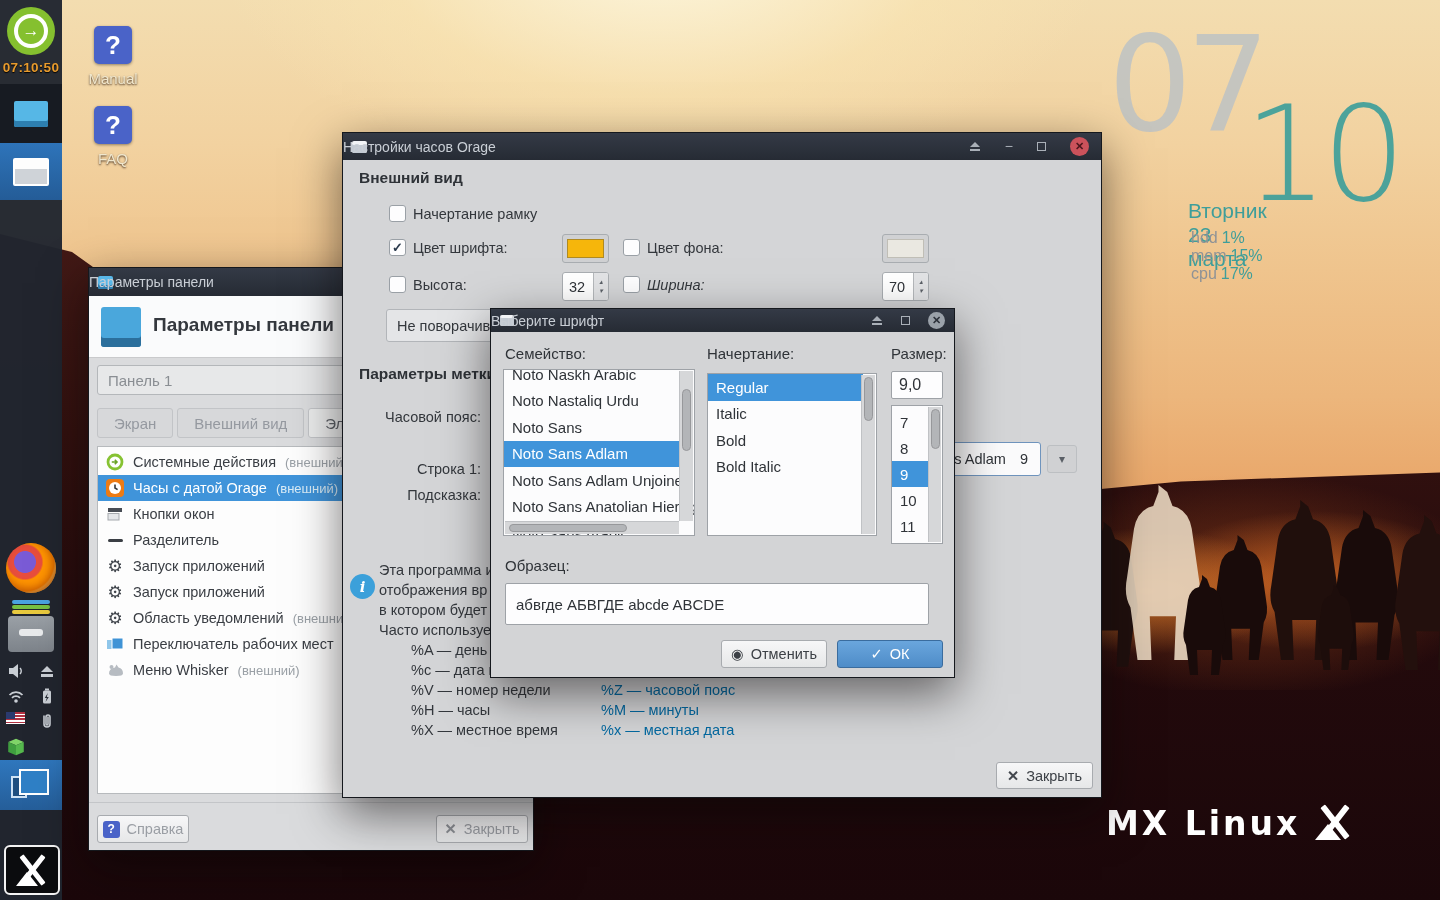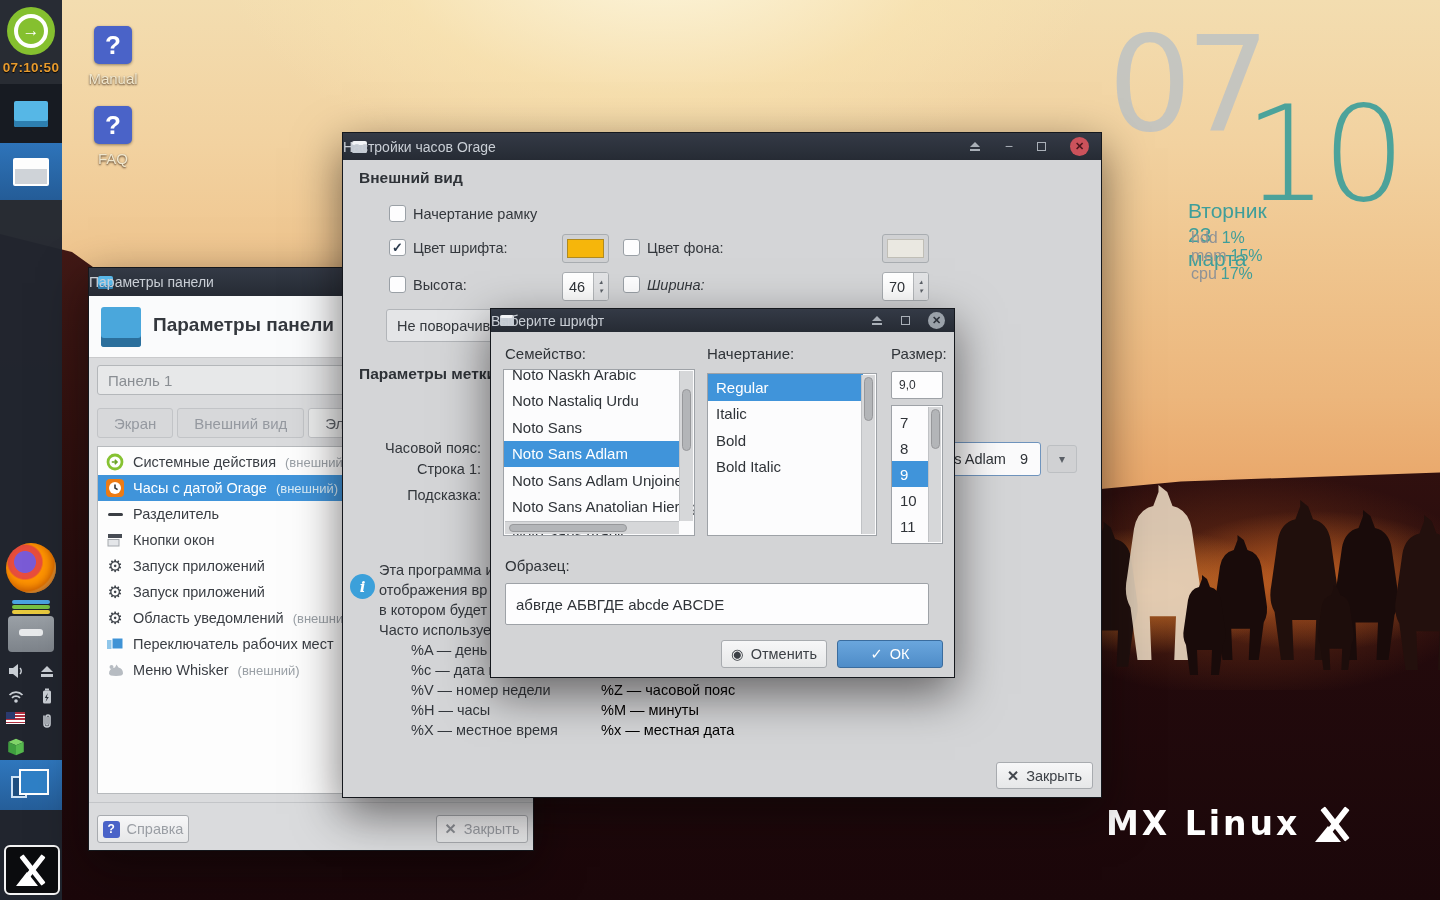--- a/index.html
+++ b/index.html
@@ -69,21 +69,21 @@
 
   
   .conky { position:absolute; z-index:1; }
   .ck-hour { position:absolute; left:1108px; top:18px; font-family:"DejaVu Sans",sans-serif; font-weight:400; font-size:132px; line-height:1; color:rgba(185,192,197,.8); letter-spacing:-6px; }
   .ck-min  { position:absolute; left:1244px; top:88px; font-family:"DejaVu Sans",sans-serif; font-weight:200; font-size:132px; line-height:1; color:rgba(62,158,154,.92); letter-spacing:-6px; }
   .ck-date { position:absolute; left:1188px; top:199px; font-size:21px; color:var(--teal,#3e9e9a); }
   .ck-stats { position:absolute; left:1191px; top:229px; font-size:16px; color:#8e9296; }
   .ck-stats b { color:var(--teal,#3e9e9a); font-weight:normal; margin:0 10px 0 4px; }
 
   
-  .brand { position:absolute; left:1106px; top:804px; display:flex; align-items:center; gap:14px; color:#fff; z-index:1; }
+  .brand { position:absolute; left:1106px; top:804px; display:flex; align-items:flex-start; gap:14px; color:#fff; z-index:1; }
   .brand .txt { font-size:33px; font-weight:bold; letter-spacing:3px; font-family:"DejaVu Sans",sans-serif; }
   .brand .mx-x { width:40px; height:36px; }
   .brand .mx-x .s1,.brand .mx-x .s2 { left:18px; width:6px; height:40px; }
   .brand .mx-x .tri { border-left-width:13px; border-right-width:13px; border-bottom-width:16px; }
 
   
   .win { position:absolute; background:#d5d6d8; border:1px solid #15181d; box-shadow:0 16px 44px rgba(10,5,5,.55); }
   .tbar { position:absolute; left:0; top:0; right:0; background:linear-gradient(180deg,#343a46,#262b34); display:flex; align-items:center; color:#ccd1d8; }
   .tbar .ticon { width:15px; height:12px; margin-left:9px; background:#f2f4f7; border-radius:2px; box-shadow:inset 0 -8px 0 #c3cad3; }
   .tbar .ttl { position:absolute; left:0; right:0; text-align:left; font-size:14px; color:#c9ced5; }
@@ -145,38 +145,38 @@
     display:flex; align-items:center; padding:0 10px; font-size:14.5px; color:#34383d; white-space:nowrap; overflow:hidden; }
   .o-labels { position:absolute; left:0; width:138px; text-align:right; }
   .o-fontbtn { position:absolute; left:518px; top:309px; width:180px; height:34px; background:#fbfbfc; border:1px solid #6f94bd; border-radius:3px;
     display:flex; align-items:center; justify-content:flex-end; gap:14px; padding-right:12px; font-size:14.5px; color:#2f3338; white-space:nowrap; overflow:hidden; }
   .o-fontdrop { position:absolute; left:704px; top:312px; width:30px; height:28px; background:#d0d1d3; border:1px solid #bcbfc2; border-radius:3px;
     display:flex; align-items:center; justify-content:center; color:#5a5f66; font-size:12px; }
   .o-info-ic { position:absolute; left:7px; top:441px; width:25px; height:25px; border-radius:50%; background:var(--info-icon,#3ba0da);
     color:#fff; font-family:"DejaVu Serif",serif; font-style:italic; font-weight:bold; font-size:15px; display:flex; align-items:center; justify-content:center; }
   .o-infotext { position:absolute; left:36px; top:427px; font-size:14.5px; color:#33373c; line-height:20px; white-space:nowrap; }
   .o-codes-l { position:absolute; left:68px; top:507px; font-size:14.5px; color:#33373c; line-height:20px; white-space:nowrap; }
-  .o-codes-r { position:absolute; left:258px; top:527px; font-size:14.5px; color:#000000; line-height:20px; white-space:nowrap; }
+  .o-codes-r { position:absolute; left:258px; top:527px; font-size:14.5px; color:#0369a1; line-height:20px; white-space:nowrap; }
   .o-close { position:absolute; left:653px; top:629px; width:97px; height:27px; }
   .o-close .x { color:#43474d; font-weight:bold; }
 
   
   .win-font { left:490px; top:308px; width:465px; height:370px; z-index:30; background:#d3d4d6; }
   .win-font .tbar { height:23px; }
   .win-font .ticon { width:14px; height:11px; }
   .f-lbl { position:absolute; top:36px; font-size:15px; color:#2f3338; }
   .f-list { position:absolute; background:#fcfcfd; border:1px solid #9ea2a7; overflow:hidden; }
   .f-row { height:26.5px; display:flex; align-items:center; padding:0 8px; font-size:15px; color:#2f3338; white-space:nowrap; }
   .f-row.sel { background:var(--selection,#4094da); color:#fff; }
   .vsb { position:absolute; top:1px; right:1px; bottom:1px; width:14px; background:#d6d7d9; border-left:1px solid #c0c2c5; }
   .vsb .thumb { position:absolute; left:2px; width:9px; background:#b3b5b8; border:1px solid #97989b; border-radius:5px; }
   .hsb { position:absolute; left:1px; right:15px; bottom:1px; height:13px; background:#d6d7d9; border-top:1px solid #c0c2c5; }
   .hsb .thumb { position:absolute; top:2px; height:8px; background:#b3b5b8; border:1px solid #97989b; border-radius:5px; }
   .f-size-entry { position:absolute; left:400px; top:62px; width:52px; height:28px; background:#fdfdfe; border:1px solid #9ea2a7; border-radius:2px;
-    display:flex; align-items:center; padding-left:7px; font-size:12px; }
+    display:flex; align-items:center; padding-left:7px; font-size:16px; }
   .f-sample-entry { position:absolute; left:14px; top:274px; width:424px; height:42px; background:#fdfdfe; border:1px solid #9ea2a7; border-radius:2px;
     display:flex; align-items:center; padding-left:10px; font-size:15px; color:#2f3338; }
   .f-cancel { position:absolute; left:230px; top:331px; width:106px; height:28px; }
   .f-ok { position:absolute; left:346px; top:331px; width:106px; height:28px;
     background:linear-gradient(180deg,#6aa6dd,#4e8cc8); border:1px solid #3a6c9e; color:#fff; }
 </style>
 </head>
 <body>
 
 <div class="desktop">
@@ -326,33 +326,33 @@
               <rect width="18" height="18" rx="4" fill="#ee7b14"></rect>
               <circle cx="9" cy="9" r="6" fill="#fff"></circle>
               <path d="M9 5.5V9l2.6 1.6" stroke="#33373c" stroke-width="1.6" fill="none"></path>
             </svg>
           </span>
         <span>Часы с датой Orage</span>
         <span class="sfx">(внешний)</span>
       </div>
       <div class="pw-row">
         <span class="pw-ic">
-            <i class="sep-ic"></i>
-          </span>
-        <span>Разделитель</span>
-        <span class="sfx"></span>
-      </div>
-      <div class="pw-row">
-        <span class="pw-ic">
           <svg width="18" height="18" viewBox="0 0 18 18">
               <rect x="2" y="3" width="14" height="4" fill="#474c54"></rect>
               <rect x="2" y="8.5" width="11" height="6.5" fill="#e4e6e9" stroke="#a5a9ae"></rect>
             </svg>
           </span>
         <span>Кнопки окон</span>
+        <span class="sfx"></span>
+      </div>
+      <div class="pw-row">
+        <span class="pw-ic">
+            <i class="sep-ic"></i>
+          </span>
+        <span>Разделитель</span>
         <span class="sfx"></span>
       </div>
       <div class="pw-row">
         <span class="pw-ic gear">⚙</span>
         <span>Запуск приложений</span>
         <span class="sfx"></span>
       </div>
       <div class="pw-row">
         <span class="pw-ic gear">⚙</span>
         <span>Запуск приложений</span>
@@ -419,42 +419,42 @@
       </div>
     <span class="chk o-cb" style="left:280px;top:106px;"></span>
     <div class="o-lbl" style="left:304px;top:107px;">Цвет фона:</div>
     <div class="swatch" style="left:539px;top:101px;">
         <i style="background:var(--bg-swatch,#eae8e1);border-color:#c0beb6;"></i>
       </div>
 
     <span class="chk o-cb" style="left:46px;top:143px;"></span>
     <div class="o-lbl" style="left:70px;top:144px;">Высота:</div>
     <div class="spin" style="left:219px;top:139px;">
-      <span class="val">46</span>
+      <span class="val">32</span>
       <span class="arrs">
           <i>▴</i>
           <i>▾</i>
         </span>
     </div>
     <span class="chk o-cb" style="left:280px;top:143px;"></span>
     <div class="o-lbl" style="left:304px;top:144px;font-style:italic;">Ширина:</div>
     <div class="spin" style="left:539px;top:139px;">
       <span class="val">70</span>
       <span class="arrs">
           <i>▴</i>
           <i>▾</i>
         </span>
     </div>
 
     <div class="o-combo">
       <span>Не поворачивать</span>
     </div>
 
     <div class="o-sect" style="left:16px;top:232px;">Параметры метки</div>
-    <div class="o-lbl o-labels" style="top:276px;margin-top:31px;">Часовой пояс:</div>
+    <div class="o-lbl o-labels" style="top:276px;">Часовой пояс:</div>
     <div class="o-lbl o-labels" style="top:315px;margin-top:13px;">Строка 1:</div>
     <div class="o-lbl o-labels" style="top:354px;">Подсказка:</div>
 
     <div class="o-fontbtn">
       <span>Noto Sans Adlam</span>
       <span>9</span>
     </div>
     <div class="o-fontdrop">
       <span>▾</span>
     </div>

